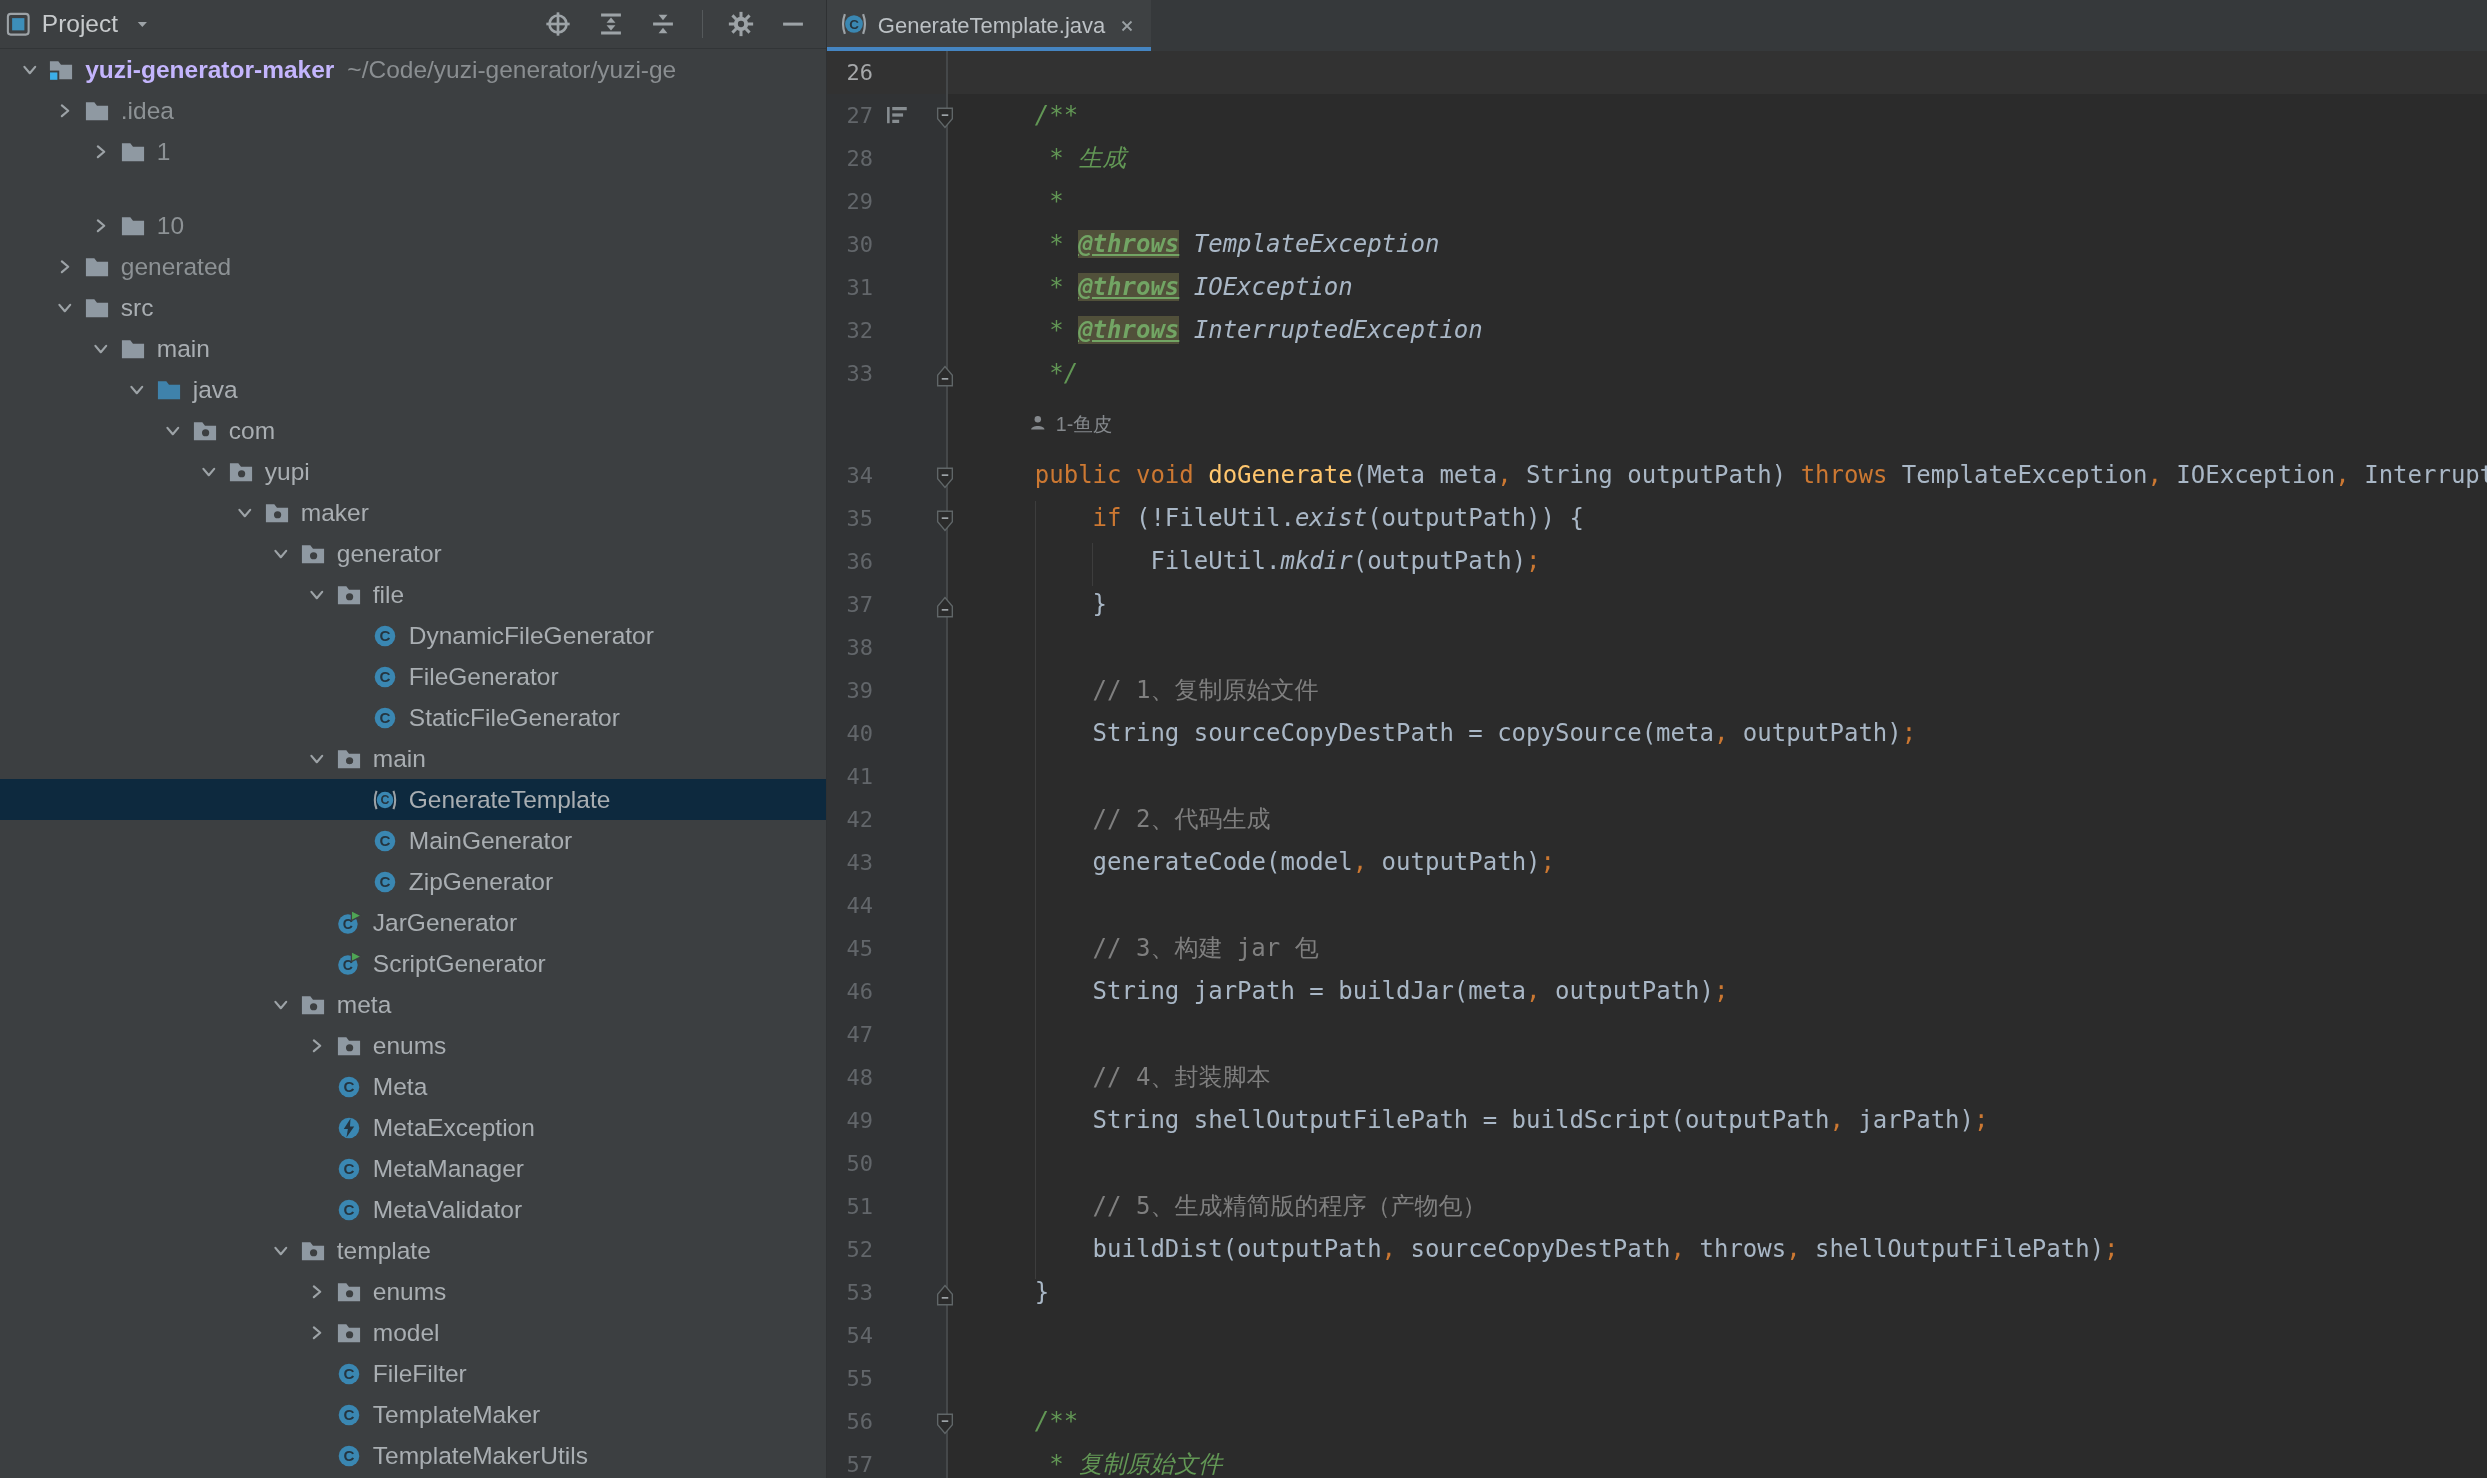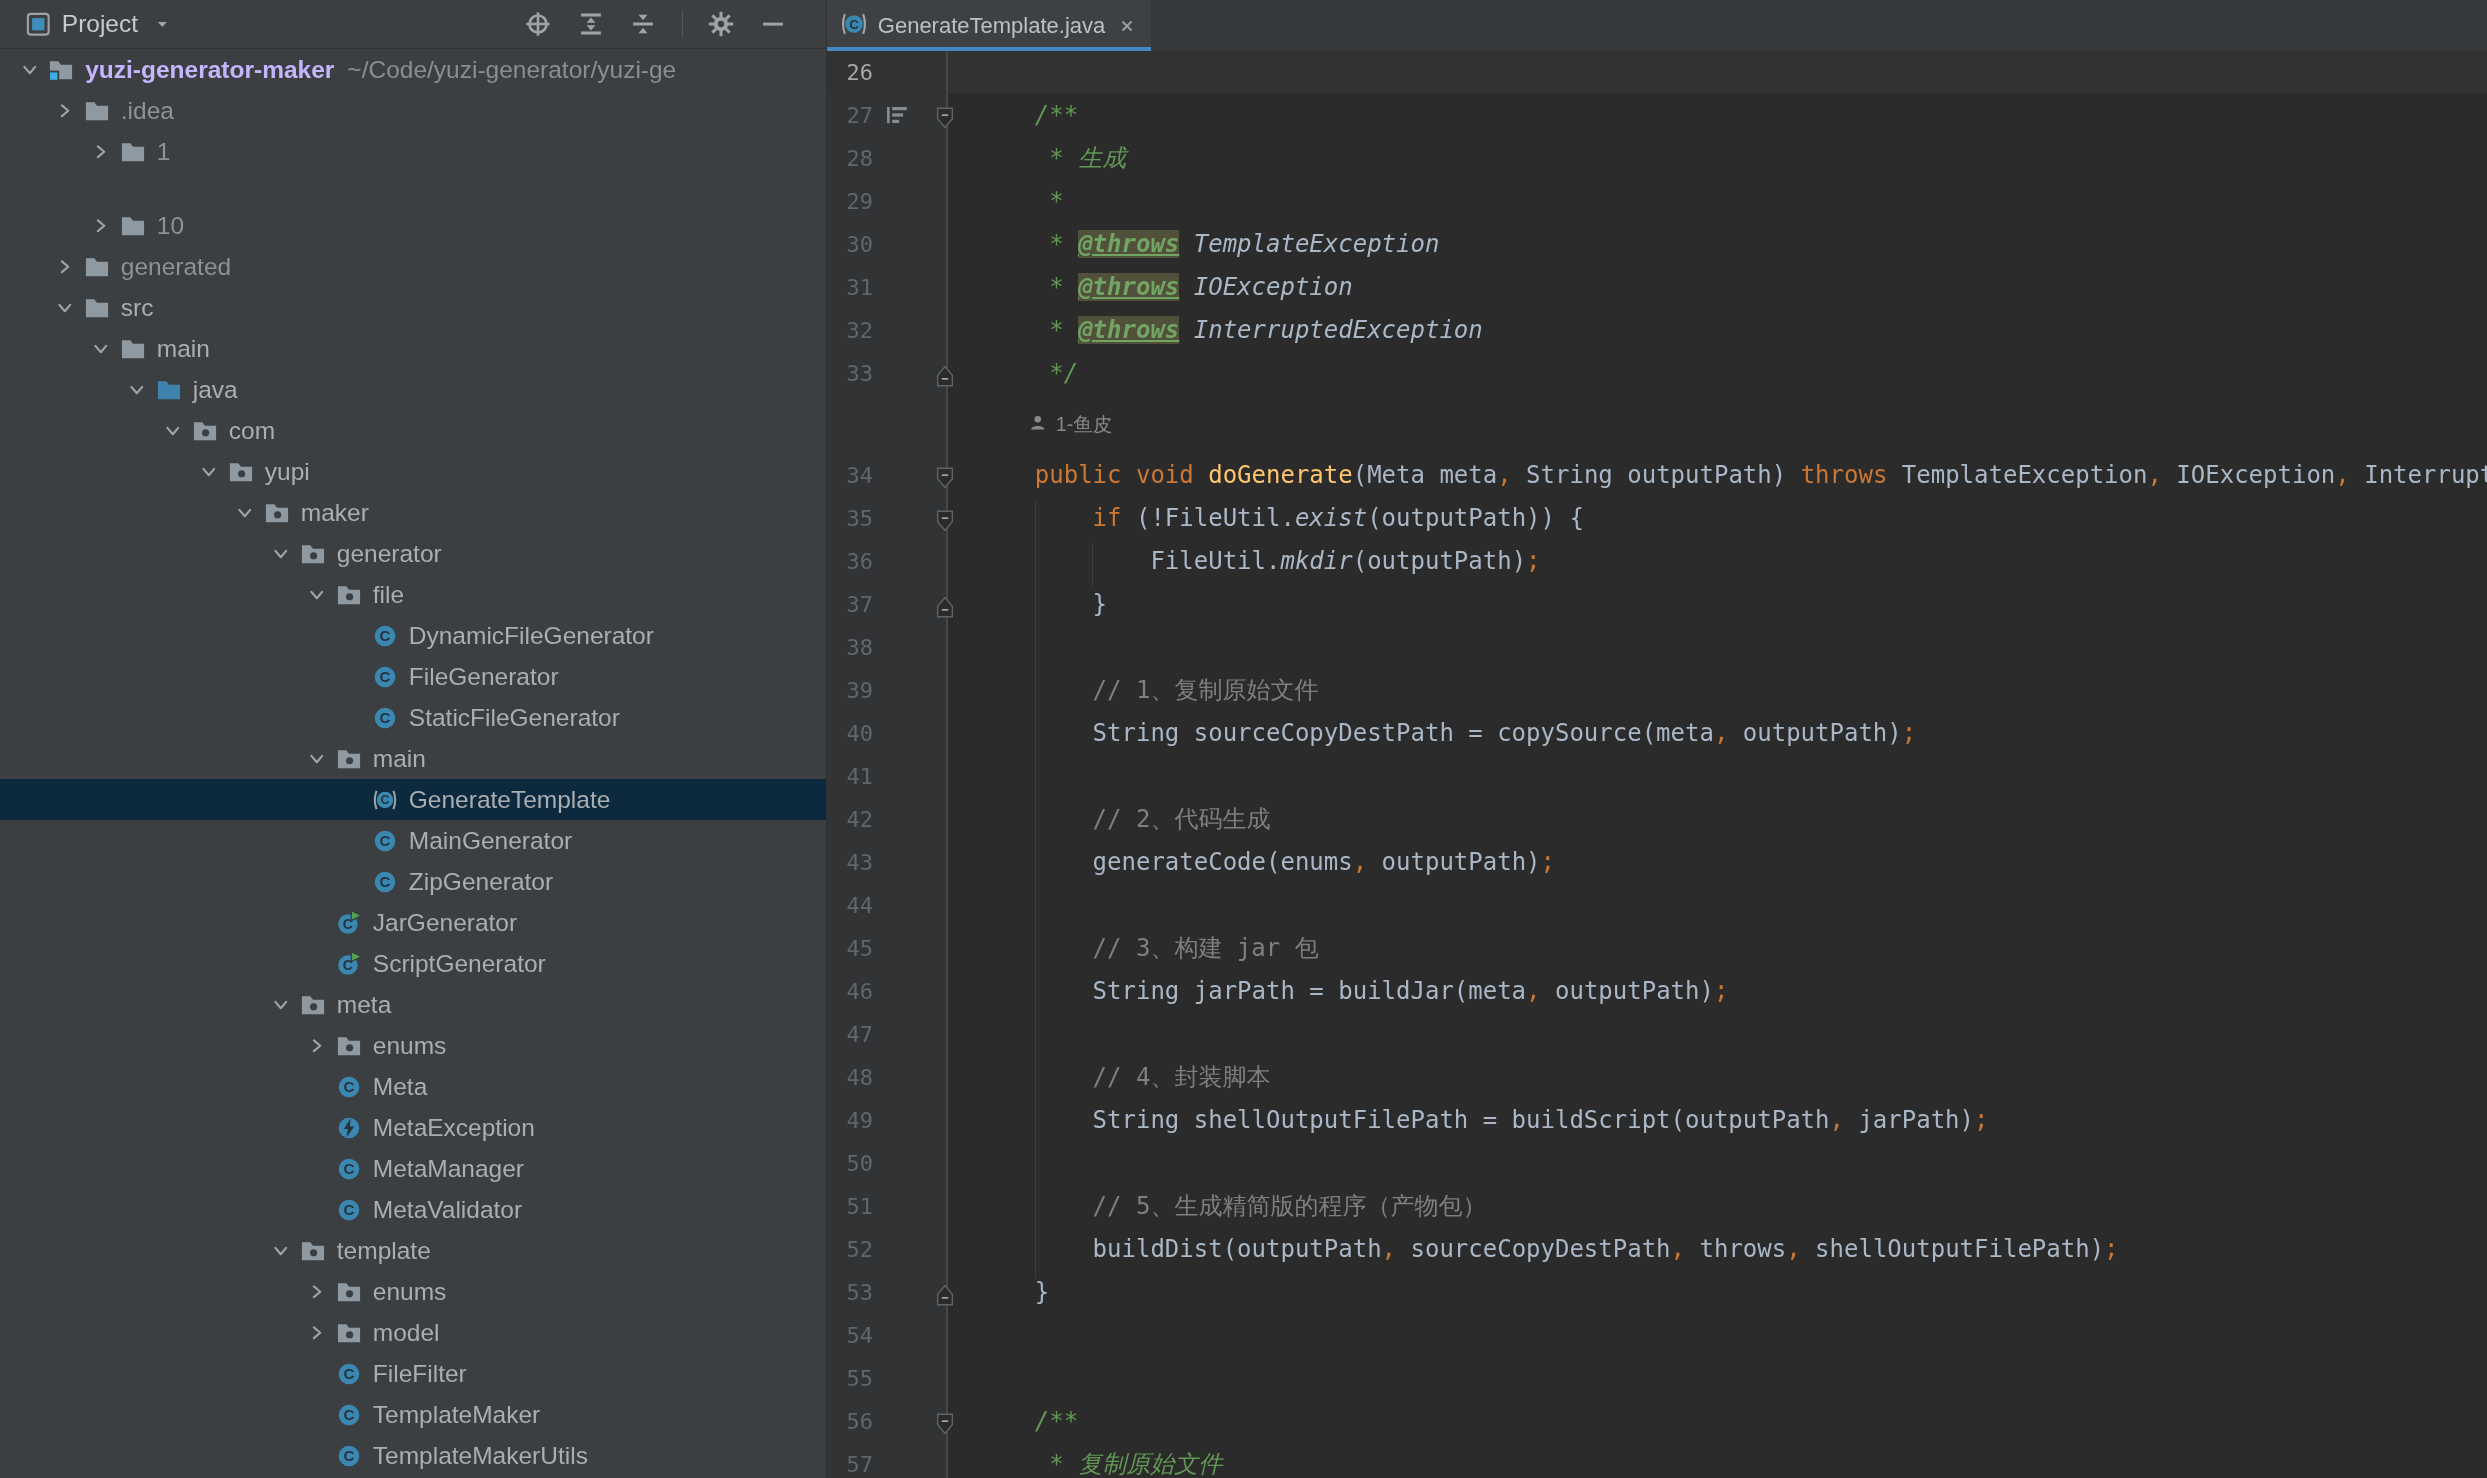--- a/index.html
+++ b/index.html
@@ -2,21 +2,21 @@
 <html style="font-size:13px"><head>
 <meta charset="utf-8">
 <style>
   html,body{margin:0;padding:0;width:2487px;height:1478px;overflow:hidden;background:#2b2b2b;
     font-family:"Liberation Sans", sans-serif;}
   *{box-sizing:border-box;}
 
   
   .panel{position:absolute;left:0;top:0;width:827px;height:1478px;background:#3c3f41;
     border-right:1.6px solid #2f3133;overflow:hidden;}
-  .panel-header{height:49px;display:flex;align-items:center;padding:0 24px;border-bottom:0.8px solid #323537;}
+  .panel-header{height:49px;display:flex;align-items:center;padding:0 4px;border-bottom:0.8px solid #323537;}
   .panel-title{font-size:24.5px;color:#c7cacc;margin:0 9.8px 0 9.8px;}
   .hdr-spacer{flex:1;}
   .hdr-icons{display:flex;align-items:center;gap:24.5px;margin-right:14.7px;}
   .hdr-divider{width:0.8px;height:28px;background:#55595b;}
   .hicon{display:inline-flex;width:28px;height:28px;align-items:center;justify-content:center;cursor:pointer;}
 
   .tree{position:absolute;top:49px;left:0;right:0;bottom:0;}
   .trow{display:flex;align-items:center;height:41px;white-space:nowrap;cursor:pointer;}
   .trow.sel{background:#0d293e;}
   .chev{width:36px;min-width:36px;display:inline-flex;justify-content:center;align-items:center;}
@@ -613,21 +613,21 @@
         <div class="crow"><span class="ln">36</span><div class="code"><span class="tk-t">            FileUtil.</span><span class="tk-i">mkdir</span><span class="tk-t">(outputPath)</span><span class="tk-p">;</span></div></div>
         <div class="crow"><span class="ln">37</span><span class="fold"><svg width="22" height="24" viewBox="0 0 27 29">
               <path d="M4.5 26.5 H22.5 V13.5 L13.5 3 L4.5 13.5 Z" fill="#2b2b2b" stroke="#606668" stroke-width="1.7"></path>
               <line x1="9.5" y1="18" x2="17.5" y2="18" stroke="#9da3a7" stroke-width="2.1"></line>
             </svg></span><div class="code"><span class="tk-t">        }</span></div></div>
         <div class="crow"><span class="ln">38</span><div class="code"></div></div>
         <div class="crow"><span class="ln">39</span><div class="code"><span class="tk-t">        </span><span class="tk-c">// 1、复制原始文件</span></div></div>
         <div class="crow"><span class="ln">40</span><div class="code"><span class="tk-t">        String sourceCopyDestPath = copySource(meta</span><span class="tk-p">,</span><span class="tk-t"> outputPath)</span><span class="tk-p">;</span></div></div>
         <div class="crow"><span class="ln">41</span><div class="code"></div></div>
         <div class="crow"><span class="ln">42</span><div class="code"><span class="tk-t">        </span><span class="tk-c">// 2、代码生成</span></div></div>
-        <div class="crow"><span class="ln">43</span><div class="code"><span class="tk-t">        generateCode(enums</span><span class="tk-p">,</span><span class="tk-t"> outputPath)</span><span class="tk-p">;</span></div></div>
+        <div class="crow"><span class="ln">43</span><div class="code"><span class="tk-t">        generateCode(model</span><span class="tk-p">,</span><span class="tk-t"> outputPath)</span><span class="tk-p">;</span></div></div>
         <div class="crow"><span class="ln">44</span><div class="code"></div></div>
         <div class="crow"><span class="ln">45</span><div class="code"><span class="tk-t">        </span><span class="tk-c">// 3、构建 jar 包</span></div></div>
         <div class="crow"><span class="ln">46</span><div class="code"><span class="tk-t">        String jarPath = buildJar(meta</span><span class="tk-p">,</span><span class="tk-t"> outputPath)</span><span class="tk-p">;</span></div></div>
         <div class="crow"><span class="ln">47</span><div class="code"></div></div>
         <div class="crow"><span class="ln">48</span><div class="code"><span class="tk-t">        </span><span class="tk-c">// 4、封装脚本</span></div></div>
         <div class="crow"><span class="ln">49</span><div class="code"><span class="tk-t">        String shellOutputFilePath = buildScript(outputPath</span><span class="tk-p">,</span><span class="tk-t"> jarPath)</span><span class="tk-p">;</span></div></div>
         <div class="crow"><span class="ln">50</span><div class="code"></div></div>
         <div class="crow"><span class="ln">51</span><div class="code"><span class="tk-t">        </span><span class="tk-c">// 5、生成精简版的程序（产物包）</span></div></div>
         <div class="crow"><span class="ln">52</span><div class="code"><span class="tk-t">        buildDist(outputPath</span><span class="tk-p">,</span><span class="tk-t"> sourceCopyDestPath</span><span class="tk-p">,</span><span class="tk-t"> throws</span><span class="tk-p">,</span><span class="tk-t"> shellOutputFilePath)</span><span class="tk-p">;</span></div></div>
         <div class="crow"><span class="ln">53</span><span class="fold"><svg width="22" height="24" viewBox="0 0 27 29">

